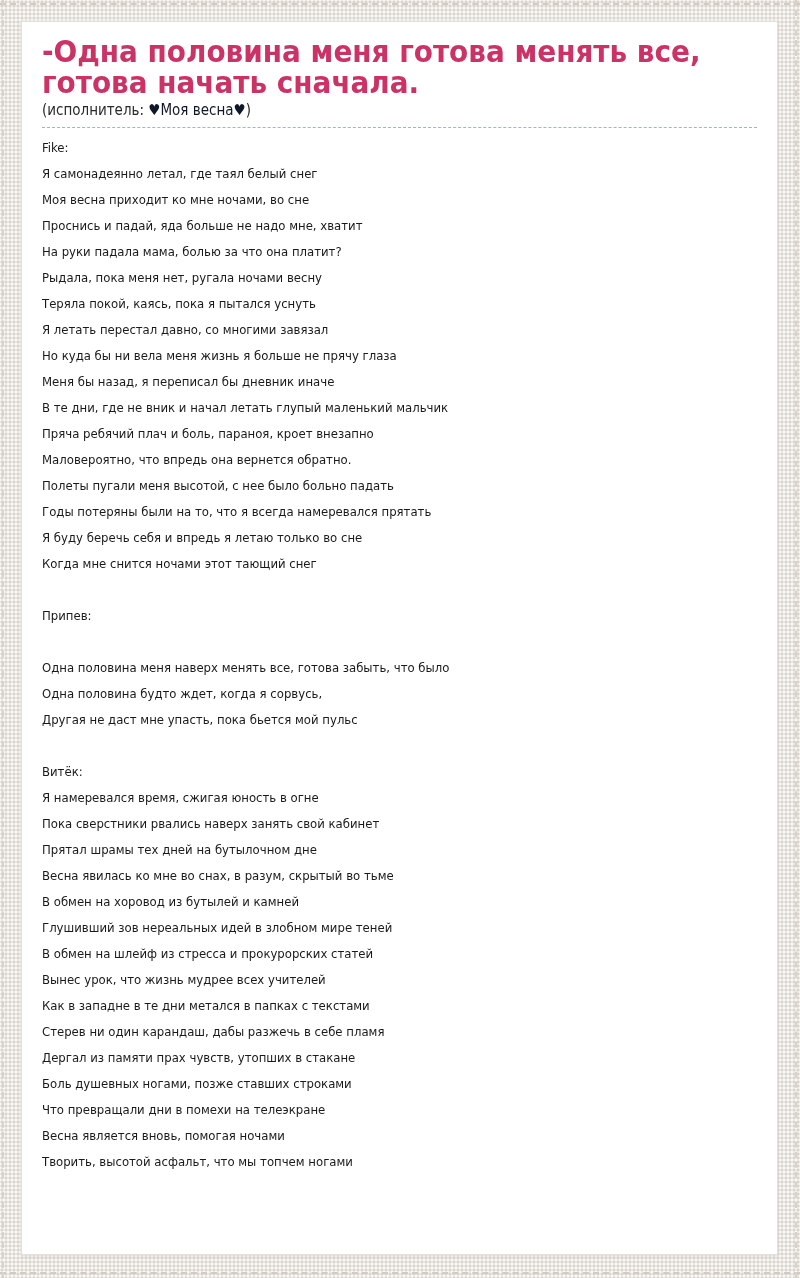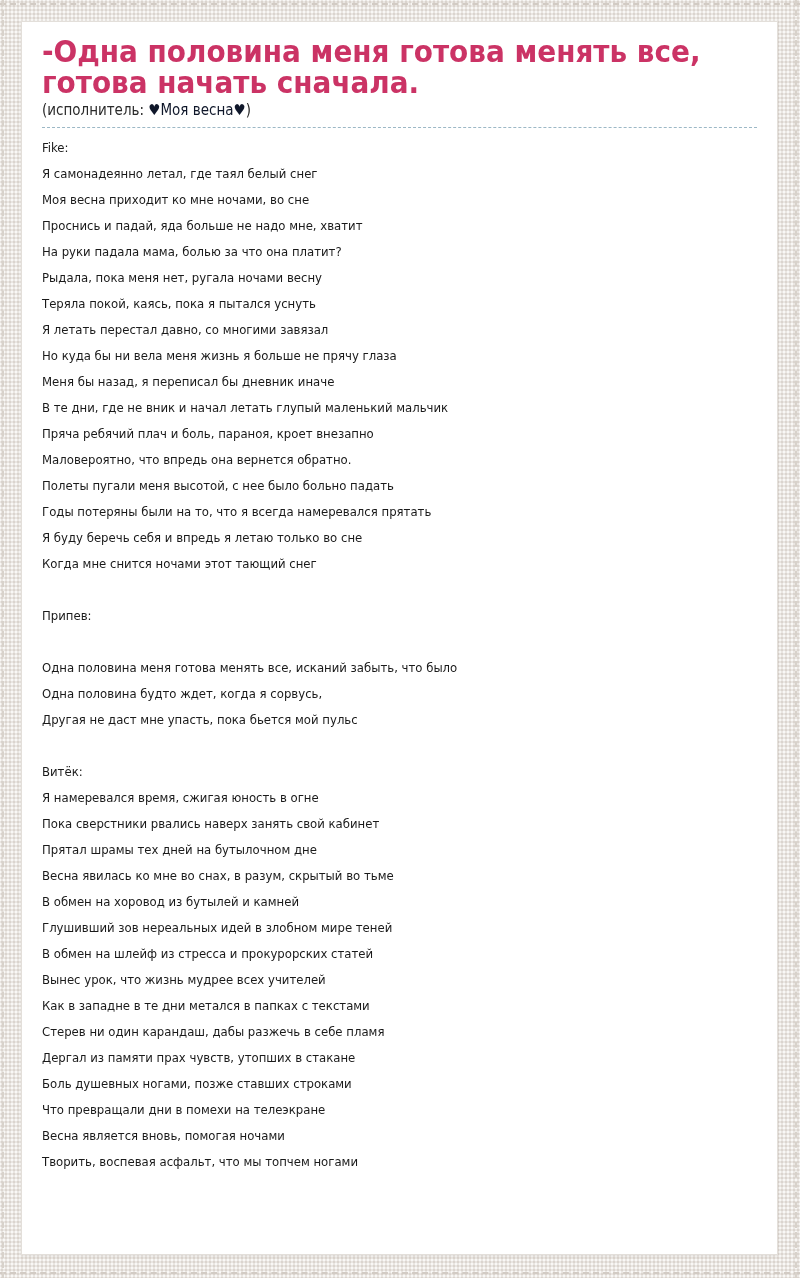--- a/index.html
+++ b/index.html
@@ -104,34 +104,34 @@
       <div class="lyric-line">В те дни, где не вник и начал летать глупый маленький мальчик</div>
       <div class="lyric-line">Пряча ребячий плач и боль, параноя, кроет внезапно</div>
       <div class="lyric-line">Маловероятно, что впредь она вернется обратно.</div>
       <div class="lyric-line">Полеты пугали меня высотой, с нее было больно падать</div>
       <div class="lyric-line">Годы потеряны были на то, что я всегда намеревался прятать</div>
       <div class="lyric-line">Я буду беречь себя и впредь я летаю только во сне</div>
       <div class="lyric-line">Когда мне снится ночами этот тающий снег</div>
       <div class="lyric-line"></div>
       <div class="lyric-line">Припев:</div>
       <div class="lyric-line"></div>
-      <div class="lyric-line">Одна половина меня готова менять все, исканий забыть, что было</div>
+      <div class="lyric-line">Одна половина меня наверх менять все, готова забыть, что было</div>
       <div class="lyric-line">Одна половина будто ждет, когда я сорвусь,</div>
       <div class="lyric-line">Другая не даст мне упасть, пока бьется мой пульс</div>
       <div class="lyric-line"></div>
       <div class="lyric-line">Витёк:</div>
       <div class="lyric-line">Я намеревался время, сжигая юность в огне</div>
       <div class="lyric-line">Пока сверстники рвались наверх занять свой кабинет</div>
       <div class="lyric-line">Прятал шрамы тех дней на бутылочном дне</div>
       <div class="lyric-line">Весна явилась ко мне во снах, в разум, скрытый во тьме</div>
       <div class="lyric-line">В обмен на хоровод из бутылей и камней</div>
       <div class="lyric-line">Глушивший зов нереальных идей в злобном мире теней</div>
       <div class="lyric-line">В обмен на шлейф из стресса и прокурорских статей</div>
       <div class="lyric-line">Вынес урок, что жизнь мудрее всех учителей</div>
       <div class="lyric-line">Как в западне в те дни метался в папках с текстами</div>
       <div class="lyric-line">Стерев ни один карандаш, дабы разжечь в себе пламя</div>
       <div class="lyric-line">Дергал из памяти прах чувств, утопших в стакане</div>
       <div class="lyric-line">Боль душевных ногами, позже ставших строками</div>
       <div class="lyric-line">Что превращали дни в помехи на телеэкране</div>
       <div class="lyric-line">Весна является вновь, помогая ночами</div>
-      <div class="lyric-line">Творить, воспевая асфальт, что мы топчем ногами</div>
+      <div class="lyric-line">Творить, высотой асфальт, что мы топчем ногами</div>
     </div>
 </div>
 
 </body></html>

